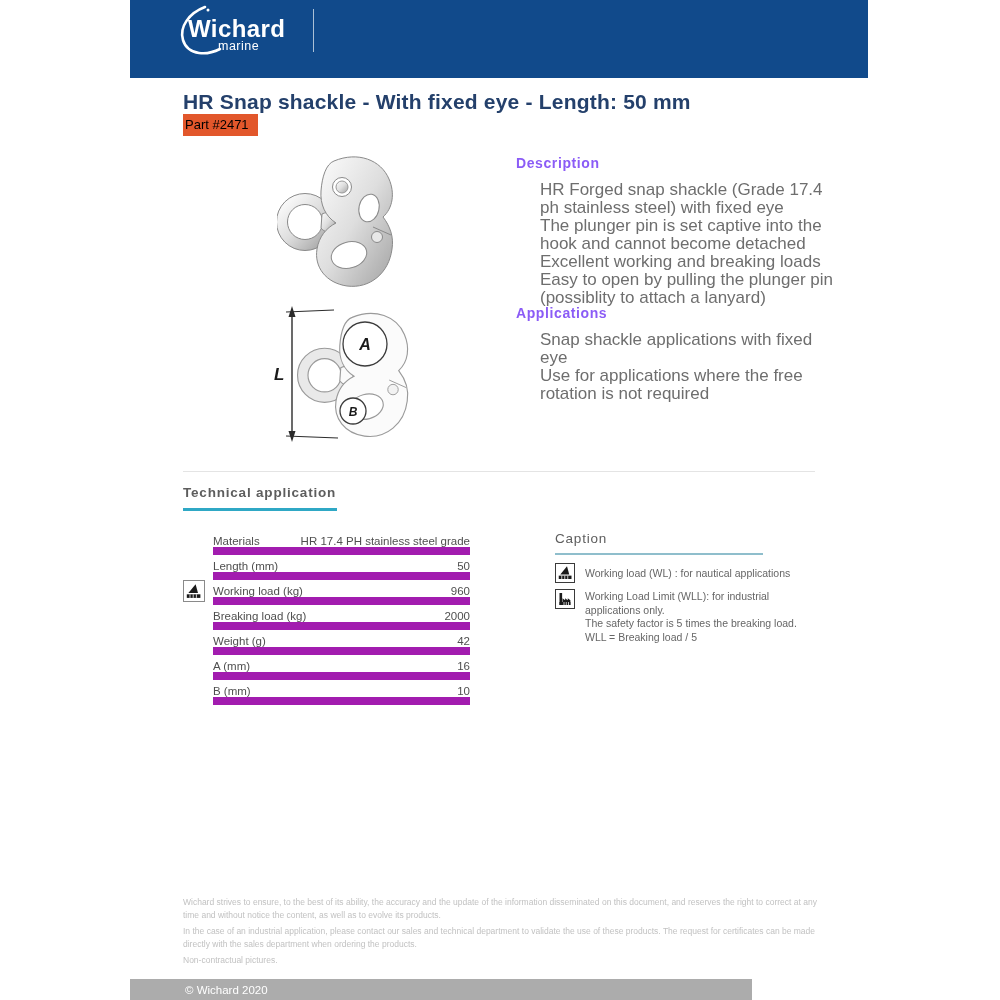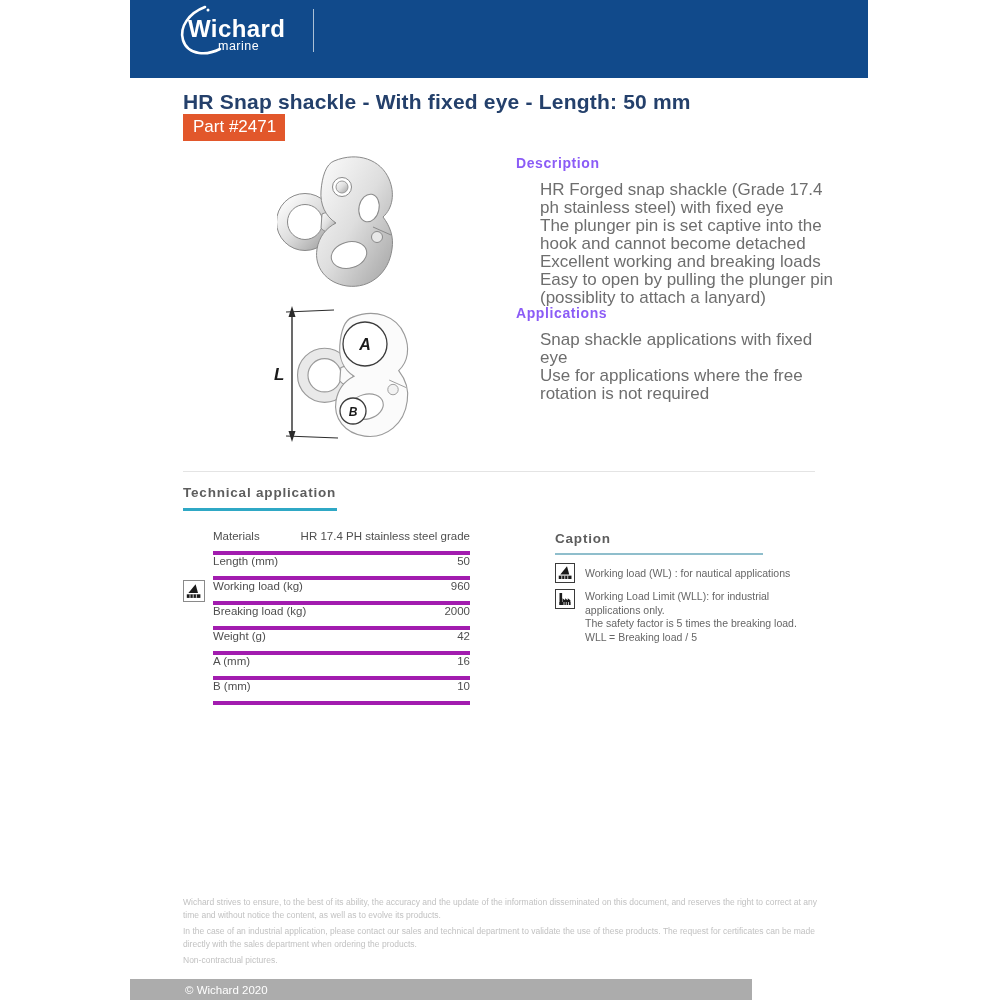--- a/index.html
+++ b/index.html
@@ -10,44 +10,44 @@
   
   .header-bar { position:absolute; left:130px; top:0; width:738px; height:78px; background:#114A8B; }
   .logo { position:absolute; left:52px; top:5px; width:140px; height:52px; color:#fff; }
   .logo-swoosh { position:absolute; left:-9px; top:-2px; }
   .brand-word { position:absolute; left:6px; top:10px; font-size:24px; font-weight:bold; letter-spacing:0.4px; }
   .brand-sub { position:absolute; left:36px; top:34px; font-size:12.5px; font-weight:normal; letter-spacing:0.5px; }
   .header-divider { position:absolute; left:183px; top:9px; width:1px; height:43px; background:rgba(255,255,255,0.65); }
 
   
   .product-title { position:absolute; left:183px; top:90px; font-size:21px; font-weight:bold; color:#24406B; letter-spacing:0.2px; }
-  .part-badge { position:absolute; left:183px; top:114px; background:#E2572B; color:#ffffff; font-size:17px; padding:3px 9px 4px 10px; }
+  .part-badge { position:absolute; left:183px; top:114px; background:#E2572B; color:#000000; font-size:13px; padding:3px 9px 4px 2px; }
 
   
   .product-photo { position:absolute; left:277px; top:148px; }
   .product-drawing { position:absolute; left:272px; top:303px; }
 
   
   .section-heading { position:absolute; left:516px; font-size:14px; font-weight:bold; color:#8b5cf6; letter-spacing:0.6px; }
   .section-body { position:absolute; left:540px; width:302px; font-size:17px; color:#6e6e6e; line-height:18px; }
 
   
   .hrule { position:absolute; left:183px; top:471px; width:632px; height:1px; background:#e4e4e4; }
 
   
   .tech-heading { position:absolute; left:183px; top:485px; font-size:13.5px; font-weight:600; color:#5d5d5d; letter-spacing:0.8px; }
   .tech-underline { position:absolute; left:183px; top:508px; width:154px; height:3px; background:#2FA8C5; }
   .spec-table { position:absolute; left:213px; top:530px; width:257px; }
-  .spec-row { display:flex; justify-content:space-between; align-items:flex-start; height:25px; border-bottom:4px solid #a21caf; font-size:11.5px; color:#4f4f4f; }
+  .spec-row { display:flex; justify-content:space-between; align-items:flex-end; height:25px; border-bottom:8px solid #a21caf; font-size:11.5px; color:#4f4f4f; }
   .spec-label { white-space:nowrap; }
   .spec-value { white-space:nowrap; text-align:right; }
   .wl-icon-box { position:absolute; left:183px; top:580px; width:22px; height:22px; border:1px solid #8a8a8a; background:#fff; display:flex; align-items:center; justify-content:center; }
 
   
-  .caption-heading { position:absolute; left:555px; top:531px; font-size:13.5px; font-weight:700; color:#5d5d5d; letter-spacing:0.8px; }
+  .caption-heading { position:absolute; left:555px; top:531px; font-size:13.5px; font-weight:400; color:#5d5d5d; letter-spacing:0.8px; }
   .caption-underline { position:absolute; left:555px; top:553px; width:208px; height:2px; background:#8FBECC; }
   .caption-icon-box { position:absolute; width:20px; height:20px; border:1px solid #3a3a3a; background:#fff; display:flex; align-items:center; justify-content:center; }
   .cap-icon-1 { left:555px; top:563px; }
   .cap-icon-2 { left:555px; top:589px; }
   .caption-text-1 { position:absolute; left:585px; top:567px; width:235px; font-size:10.5px; color:#666; }
   .caption-text-2 { position:absolute; left:585px; top:590px; width:238px; font-size:10.5px; color:#666; line-height:13.5px; white-space:pre-line; }
 
   
   .footer-disclaimer { position:absolute; left:183px; top:896px; width:636px; font-size:8.5px; color:#c2c2c2; line-height:12.5px; }
   .footer-disclaimer p { margin-bottom:4px; }

